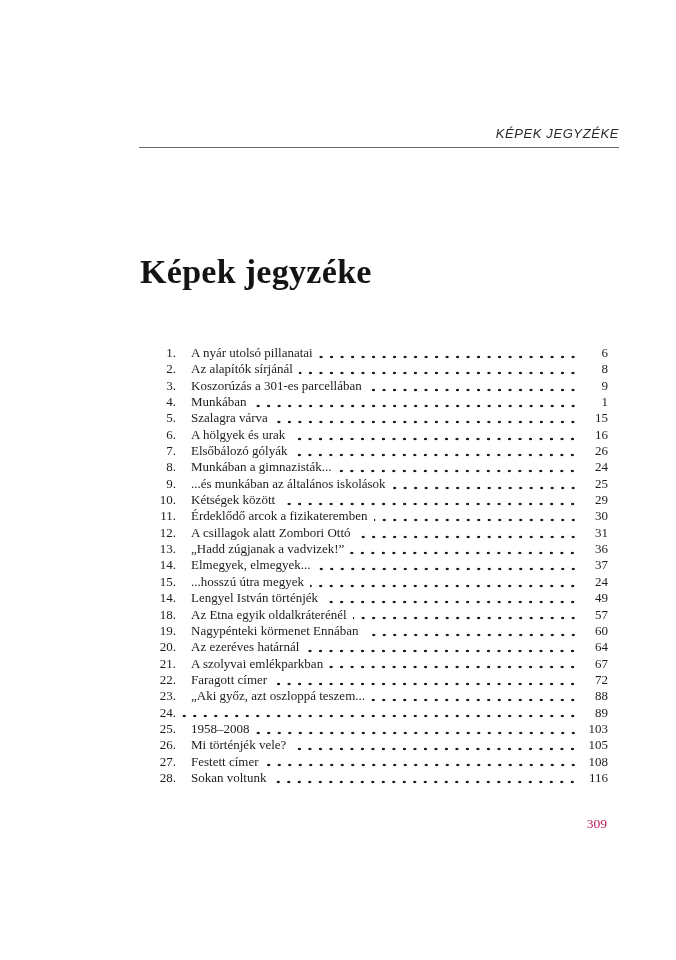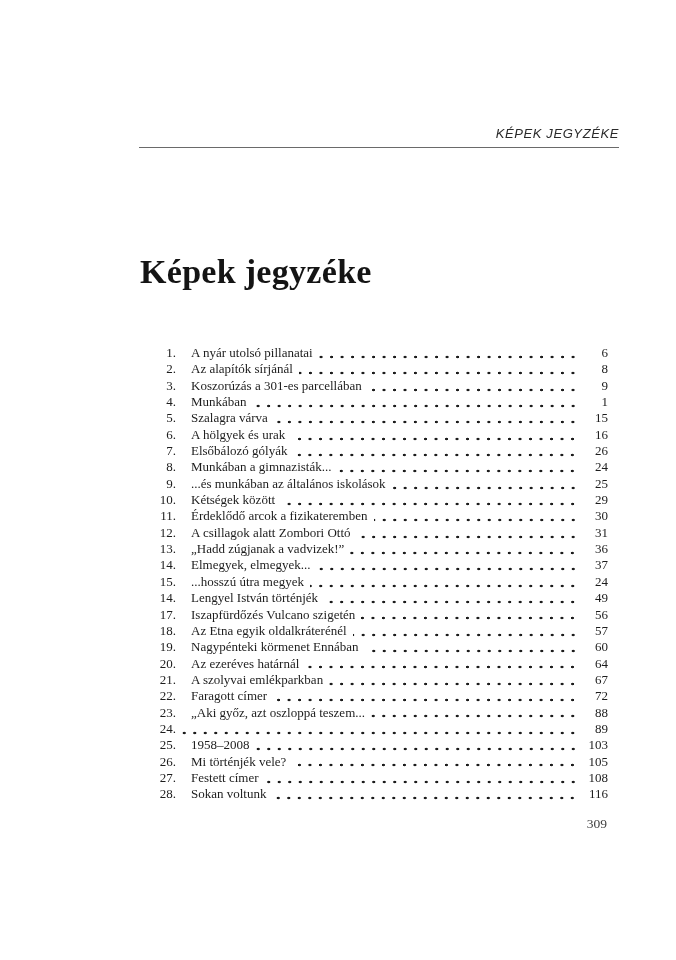--- a/index.html
+++ b/index.html
@@ -84,21 +84,21 @@
     min-width: 24px;
     text-align: right;
   }
   .folio {
     position: absolute;
     top: 816px;
     left: 91px;
     width: 468px; 
     text-align: right;
     font-size: 13.5px;
-    color: #404040;
+    color: #be185d;
   }
 </style>
 </head>
 <body>
 
 <div class="page">
 
   <div class="running-head">KÉPEK JEGYZÉKE</div>
 
   <div class="head-rule"></div>
@@ -211,26 +211,20 @@
     <span class="pg">24</span>
   </div>
 
   <div class="toc-row">
     <span class="num">14.</span>
     <span class="title">Lengyel István történjék</span>
     <span class="leader"></span>
     <span class="pg">49</span>
   </div>
 
-  <div class="toc-row">
-    <span class="num">17.</span>
-    <span class="title">Iszapfürdőzés Vulcano szigetén</span>
-    <span class="leader"></span>
-    <span class="pg">56</span>
-  </div>
 
   <div class="toc-row">
     <span class="num">18.</span>
     <span class="title">Az Etna egyik oldalkráterénél</span>
     <span class="leader"></span>
     <span class="pg">57</span>
   </div>
 
   <div class="toc-row">
     <span class="num">19.</span>

